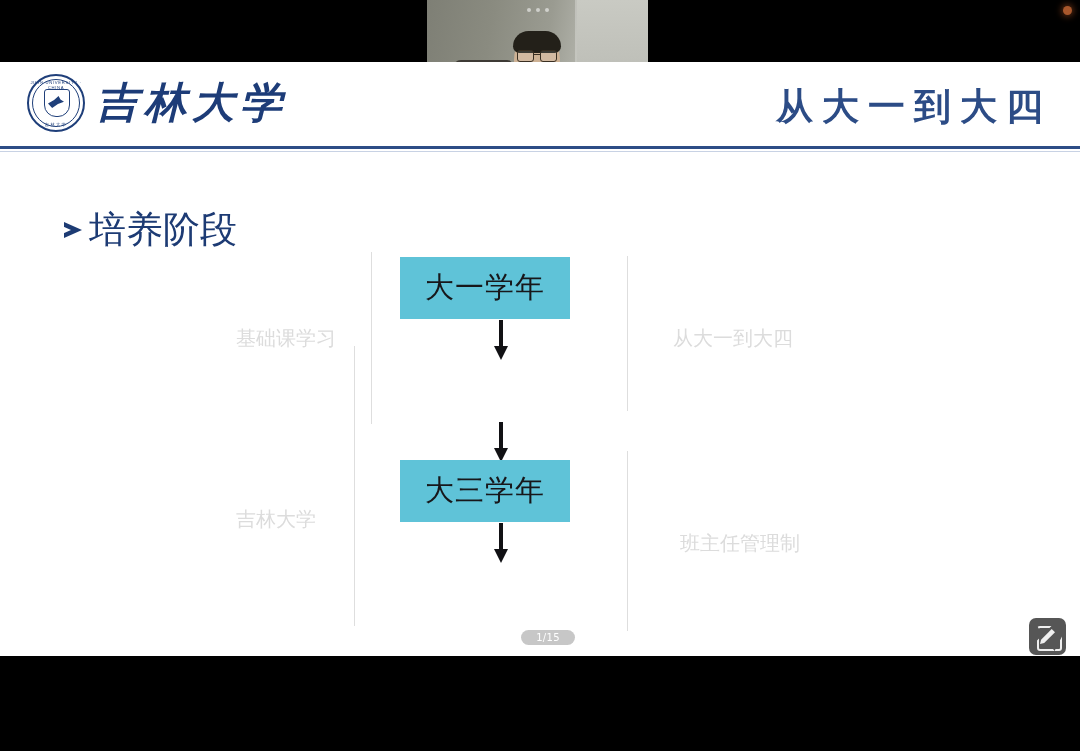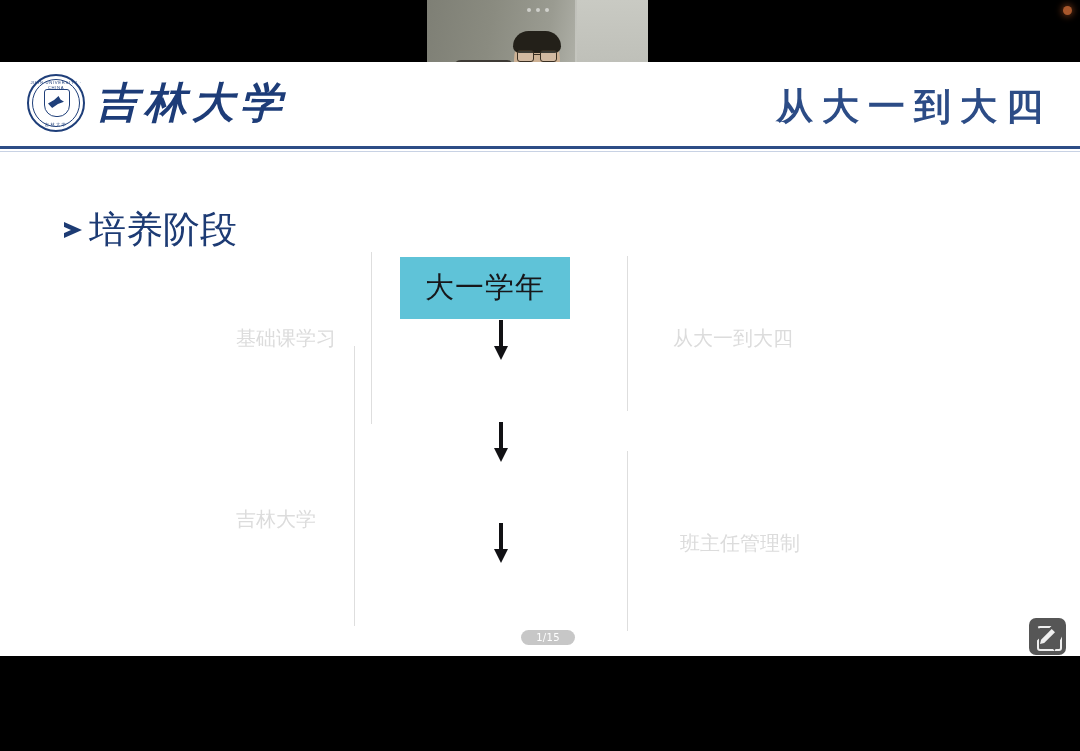--- a/index.html
+++ b/index.html
@@ -634,20 +634,21 @@
         <span class="shaft"></span>
           <span class="head"></span>
       </div>
 
 
       <div class="flow-arrow" id="arrow-2">
         <span class="shaft"></span>
           <span class="head"></span>
       </div>
 
+      <div class="flow-box cyan" id="box-3">大三学年</div>
 
       <div class="flow-arrow" id="arrow-3">
         <span class="shaft"></span>
           <span class="head"></span>
       </div>
 
 
       <div class="flow-caption" id="caption-basic">基础课学习</div>
 
       <div class="flow-caption" id="caption-major">吉林大学</div>

